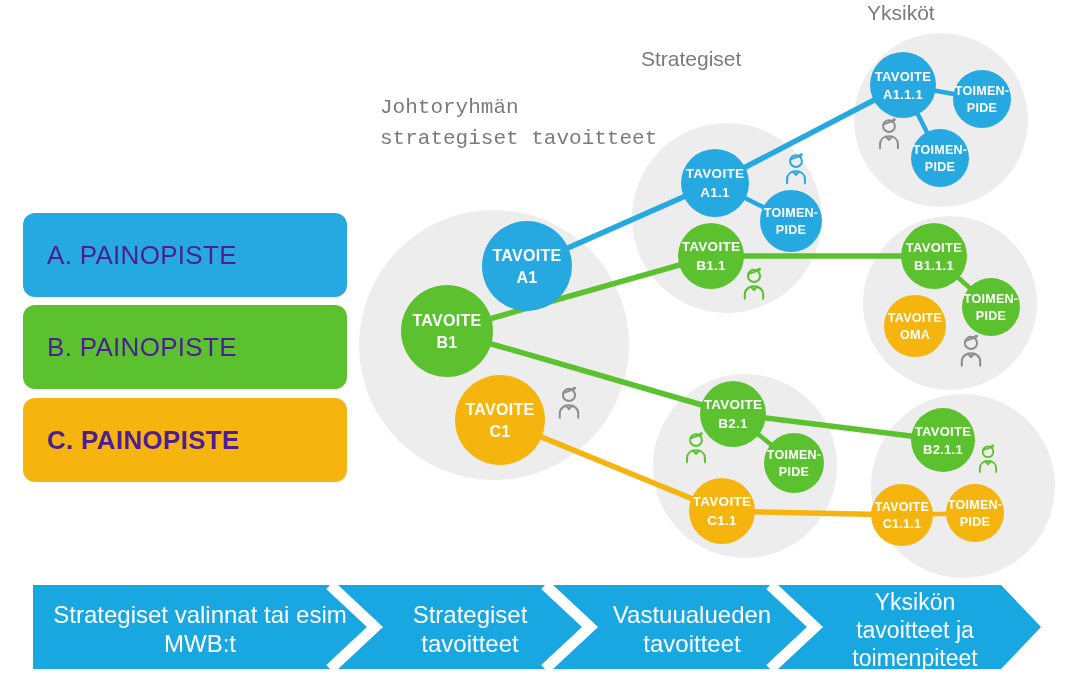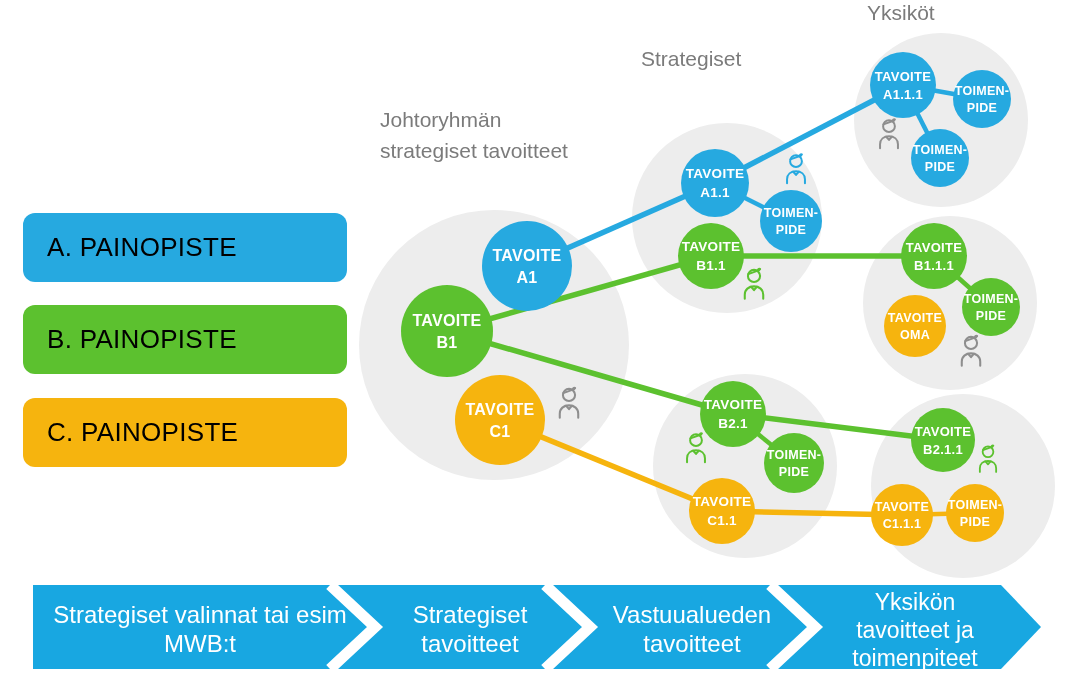--- a/index.html
+++ b/index.html
@@ -6,23 +6,23 @@
   .stage{
     position:relative;width:1083px;height:679px;background:#ffffff;overflow:hidden;
     font-family:"Liberation Sans", sans-serif;
   }
   #diagram-svg{position:absolute;left:0;top:0;}
   .col-label{
     position:absolute;color:#7b7b7b;font-size:21px;line-height:31px;
     font-family:"Liberation Sans", sans-serif;white-space:nowrap;
   }
   .legend-item{
-    position:absolute;left:23px;width:324px;height:69px;border-radius:12px;
+    position:absolute;left:23px;width:324px;height:84px;border-radius:12px;
     display:flex;align-items:center;box-sizing:border-box;padding-left:24px;
-    color:#000000;font-size:26px;letter-spacing:0.3px;
+    color:#4c1d95;font-size:26px;letter-spacing:0.3px;
   }
   svg text{font-family:"Liberation Sans", sans-serif;}
 </style>
 </head>
 <body>
 
 <div class="stage">
 
   <svg id="diagram-svg" width="1083" height="679" viewBox="0 0 1083 679">
       <circle cx="494" cy="345" r="135" fill="#EDEDED"></circle>
@@ -171,30 +171,30 @@
         <path d="M297,0 L342,42 L297,84" fill="none" stroke="#ffffff" stroke-width="11"></path>
         <path d="M512,0 L557,42 L512,84" fill="none" stroke="#ffffff" stroke-width="11"></path>
         <path d="M737,0 L782,42 L737,84" fill="none" stroke="#ffffff" stroke-width="11"></path>
         <text x="167" text-anchor="middle" fill="#ffffff" font-size="24"><tspan x="167" y="38">Strategiset valinnat tai esim</tspan><tspan x="167" y="67">MWB:t</tspan></text>
         <text x="437" text-anchor="middle" fill="#ffffff" font-size="24"><tspan x="437" y="38">Strategiset</tspan><tspan x="437" y="67">tavoitteet</tspan></text>
         <text x="659" text-anchor="middle" fill="#ffffff" font-size="24"><tspan x="659" y="38">Vastuualueden</tspan><tspan x="659" y="67">tavoitteet</tspan></text>
         <text x="882" text-anchor="middle" fill="#ffffff" font-size="23"><tspan x="882" y="25">Yksikön</tspan><tspan x="882" y="53">tavoitteet ja</tspan><tspan x="882" y="81">toimenpiteet</tspan></text>
       </g>
     </svg>
 
-  <div class="col-label" style="left:380px;top:104px;">
+  <div class="col-label" style="left:380px;top:92px;font-family:Liberation Mono, monospace;">
     <div>Johtoryhmän</div>
     <div>strategiset tavoitteet</div>
   </div>
   <div class="col-label" style="left:641px;top:43px;">Strategiset</div>
   <div class="col-label" style="left:867px;top:-3px;">Yksiköt</div>
 
   <div class="legend-item" style="top: 213px; background: rgb(38, 169, 224);">
     <span>A. PAINOPISTE</span>
   </div>
   <div class="legend-item" style="top: 305px; background: rgb(92, 193, 47);">
     <span>B. PAINOPISTE</span>
   </div>
-  <div class="legend-item" style="top: 398px; background: rgb(246, 180, 14);">
+  <div class="legend-item" style="top: 398px; background: rgb(246, 180, 14); font-weight: bold;">
     <span>C. PAINOPISTE</span>
   </div>
 
 </div>
 
 </body></html>

